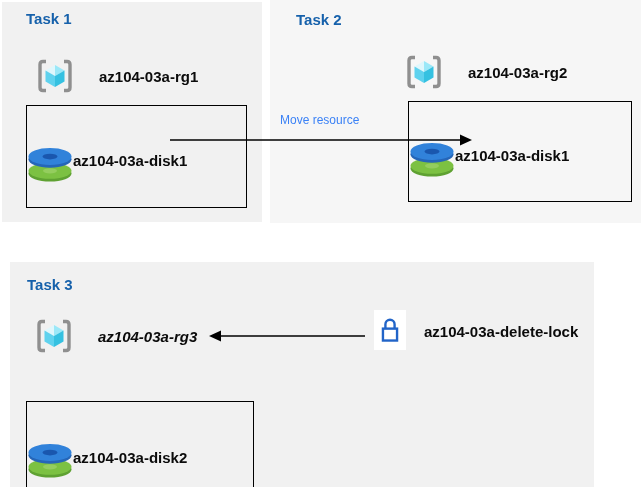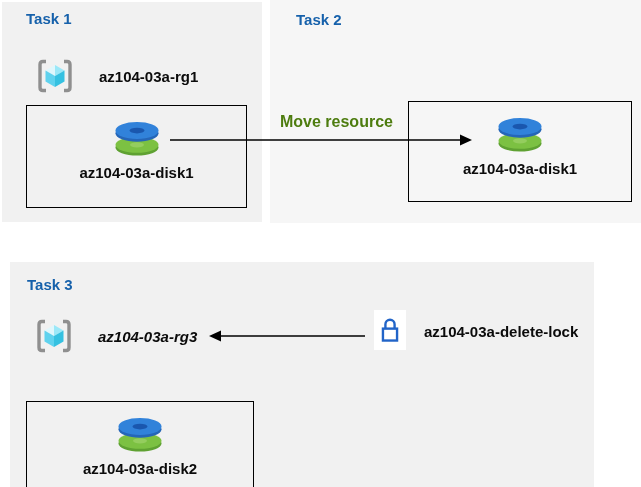--- a/index.html
+++ b/index.html
@@ -18,28 +18,28 @@
     font-size:15px;font-weight:700;color:#1661ab;
     white-space:nowrap;
   }
   .rg-row{
     position:absolute;display:flex;align-items:center;gap:25px;
   }
   .rg-label{font-size:15px;font-weight:700;color:#0b0b0b;white-space:nowrap;}
   .resource-box{
     position:absolute;
     border:1px solid #000;
-    display:flex;flex-direction:column;align-items:center;
+    display:flex;flex-direction:row;align-items:center;
     box-sizing:border-box;
   }
   .resource-box .disk-wrap{margin-top:14px;line-height:0;}
   .resource-label{margin-top:8px;font-size:15px;font-weight:700;color:#0b0b0b;white-space:nowrap;}
   .move-label{
     position:absolute;left:280px;top:113px;
-    font-size:16px;font-weight:700;color:#4d7c0f;white-space:nowrap;
+    font-size:12px;font-weight:400;color:#3b82f6;white-space:nowrap;
   }
   .lock-chip{
     position:absolute;left:374px;top:310px;
     width:32px;height:40px;background:#ffffff;
     display:flex;align-items:center;justify-content:center;
   }
   .lock-text{
     position:absolute;left:412px;top:323px;
     font-size:15px;line-height:18px;color:#0b0b0b;white-space:nowrap;margin-left:12px;
   }
@@ -80,20 +80,31 @@
           <ellipse cx="23" cy="10.6" rx="7.5" ry="2.8" fill="#1a57ae"></ellipse>
         </svg>
       </span>
       <div class="resource-label">az104-03a-disk1</div>
     </div>
   </div>
 
   <div class="panel lightgray" style="left:270px;top:0px;width:371px;height:223px;">
     <div class="task-title" style="left:26px;top:11px;">Task 2</div>
 
+    <div class="rg-row" style="left:135px;top:54px;">
+      <svg width="38" height="36" viewBox="0 0 38 36">
+        <path d="M10,3.5 H7 Q4,3.5 4,6.5 V29.5 Q4,32.5 7,32.5 H10" fill="none" stroke="#8f8f8f" stroke-width="3.4"></path>
+        <path d="M28,3.5 H31 Q34,3.5 34,6.5 V29.5 Q34,32.5 31,32.5 H28" fill="none" stroke="#8f8f8f" stroke-width="3.4"></path>
+        <polygon points="19,7 9.5,12.5 19,18" fill="#dff7fc"></polygon>
+        <polygon points="19,7 28.5,12.5 19,18" fill="#9be8f8"></polygon>
+        <polygon points="9.5,12.5 19,18 19,29 9.5,23.5" fill="#5fd2ee"></polygon>
+        <polygon points="28.5,12.5 19,18 19,29 28.5,23.5" fill="#35c1e1"></polygon>
+      </svg>
+      <span class="rg-label">az104-03a-rg2</span>
+    </div>
 
     <div class="resource-box" style="left:138px;top:101px;width:224px;height:101px;">
       <span class="disk-wrap">
         <svg width="46" height="36" viewBox="0 0 46 36">
           <ellipse cx="23" cy="27.5" rx="21.5" ry="8" fill="#5fa132"></ellipse>
           <ellipse cx="23" cy="24.8" rx="21.5" ry="8" fill="#7cc142"></ellipse>
           <ellipse cx="23" cy="24.8" rx="7" ry="2.6" fill="#94cd5e"></ellipse>
           <ellipse cx="23" cy="13.2" rx="21.5" ry="8.5" fill="#2566b8"></ellipse>
           <ellipse cx="23" cy="10.6" rx="21.5" ry="8.5" fill="#3182da"></ellipse>
           <ellipse cx="23" cy="10.6" rx="7.5" ry="2.8" fill="#1a57ae"></ellipse>

